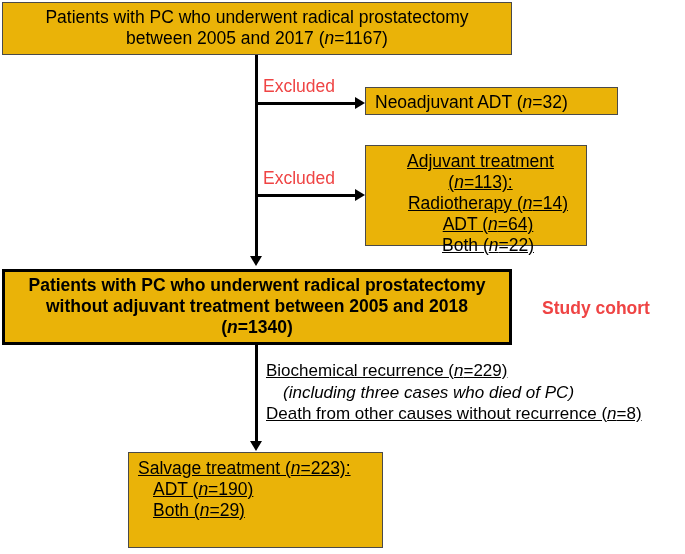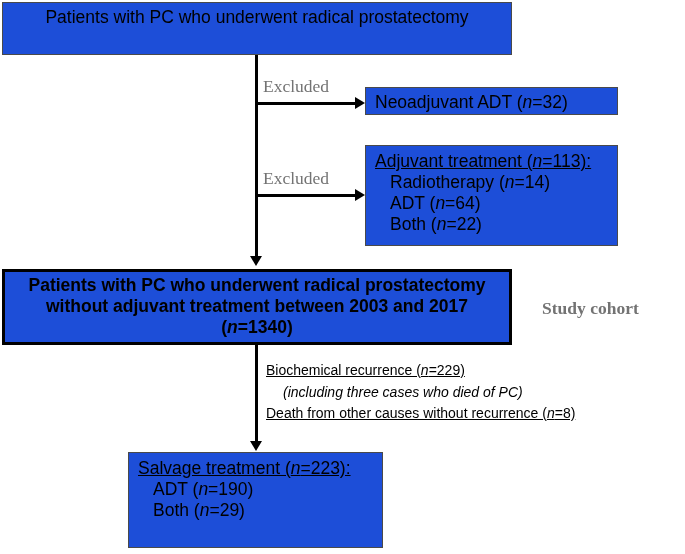--- a/index.html
+++ b/index.html
@@ -17,21 +17,21 @@
     width: 685px;
     height: 554px;
     background: #ffffff;
     overflow: hidden;
   }
 
   
   .box {
     position: absolute;
     box-sizing: border-box;
-    background: #1d4ed8;
+    background: #eab308;
     border: 1.6px solid #4a4a4a;
     font-size: 17.5px;
     line-height: 21px;
     color: #000000;
   }
   .box.thick {
     border: 3.2px solid #000000;
     font-weight: bold;
   }
   .ctr { text-align: center; }
@@ -67,70 +67,70 @@
     border-bottom: 6.5px solid transparent;
     border-left: 10px solid #000000;
   }
 
   
   .label {
     position: absolute;
     font-size: 17.5px;
     line-height: 21px;
     white-space: nowrap;
-    color: #737373;
-    font-family: Liberation Serif, serif;
+    color: #ef4444;
   }
   .label.bold { font-weight: bold; }
 
   .annot {
     position: absolute;
-    font-size: 14px;
+    font-size: 17px;
     line-height: 21.5px;
     color: #000000;
     white-space: nowrap;
   }
   .annot div { white-space: nowrap; }
   .indent1 { padding-left: 17px; font-style: italic; }
-  .indent-list { padding-left: 15px; }
+  .indent-list { padding-left: 15px; text-decoration: underline; }
 </style>
 </head>
 <body>
 
 <div id="flowchart">
 
   <div class="box ctr" style="left:2px; top:2px; width:510px; height:53px; padding-top:4px;">
     <div>Patients with PC who underwent radical prostatectomy</div>
+    <div><span>between 2005 and 2017 (</span><span class="ital">n</span><span>=1167)</span></div>
   </div>
 
   <div class="vline" style="left:255px; top:55px; height:203px;"></div>
   <div class="arrowdown" style="left:250px; top:256px;"></div>
 
   <div class="label" style="left:263px; top:76px;">Excluded</div>
   <div class="hline" style="left:255px; top:102px; width:101px;"></div>
   <div class="arrowright" style="left:355px; top:97px;"></div>
 
   <div class="box lft" style="left:365px; top:87px; width:253px; height:28px; padding:4px 0 0 9px;">
     <div><span>Neoadjuvant ADT (</span><span class="ital">n</span><span>=32)</span></div>
   </div>
 
   <div class="label" style="left:263px; top:168px;">Excluded</div>
   <div class="hline" style="left:255px; top:194px; width:101px;"></div>
   <div class="arrowright" style="left:355px; top:189px;"></div>
 
-  <div class="box lft" style="left:365px; top:145px; width:253px; height:101px; padding:5px 0 0 9px;">
+  <div class="box lft" style="left:365px; top:145px; width:222px; height:101px; padding:5px 0 0 9px;text-align:center;">
     <div><span class="uline"><span>Adjuvant treatment (</span><span class="ital">n</span><span>=113):</span></span></div>
     <div class="indent-list"><span>Radiotherapy (</span><span class="ital">n</span><span>=14)</span></div>
     <div class="indent-list"><span>ADT (</span><span class="ital">n</span><span>=64)</span></div>
     <div class="indent-list"><span>Both (</span><span class="ital">n</span><span>=22)</span></div>
   </div>
 
   <div class="box thick ctr" style="left:2px; top:269px; width:510px; height:76px; padding-top:3px;">
     <div>Patients with PC who underwent radical prostatectomy</div>
-    <div>without adjuvant treatment between 2003 and 2017</div>
+    <div>without adjuvant treatment between 2005 and 2018</div>
     <div><span>(</span><span class="ital">n</span><span>=1340)</span></div>
   </div>
 
   <div class="label bold" style="left:526px; top:298px;margin-left:16px;">Study cohort</div>
 
   <div class="vline" style="left:255px; top:345px; height:97px;"></div>
   <div class="arrowdown" style="left:250px; top:441px;"></div>
 
   <div class="annot" style="left:266px; top:360px;">
     <div><span class="uline"><span>Biochemical recurrence (</span><span class="ital">n</span><span>=229)</span></span></div>

